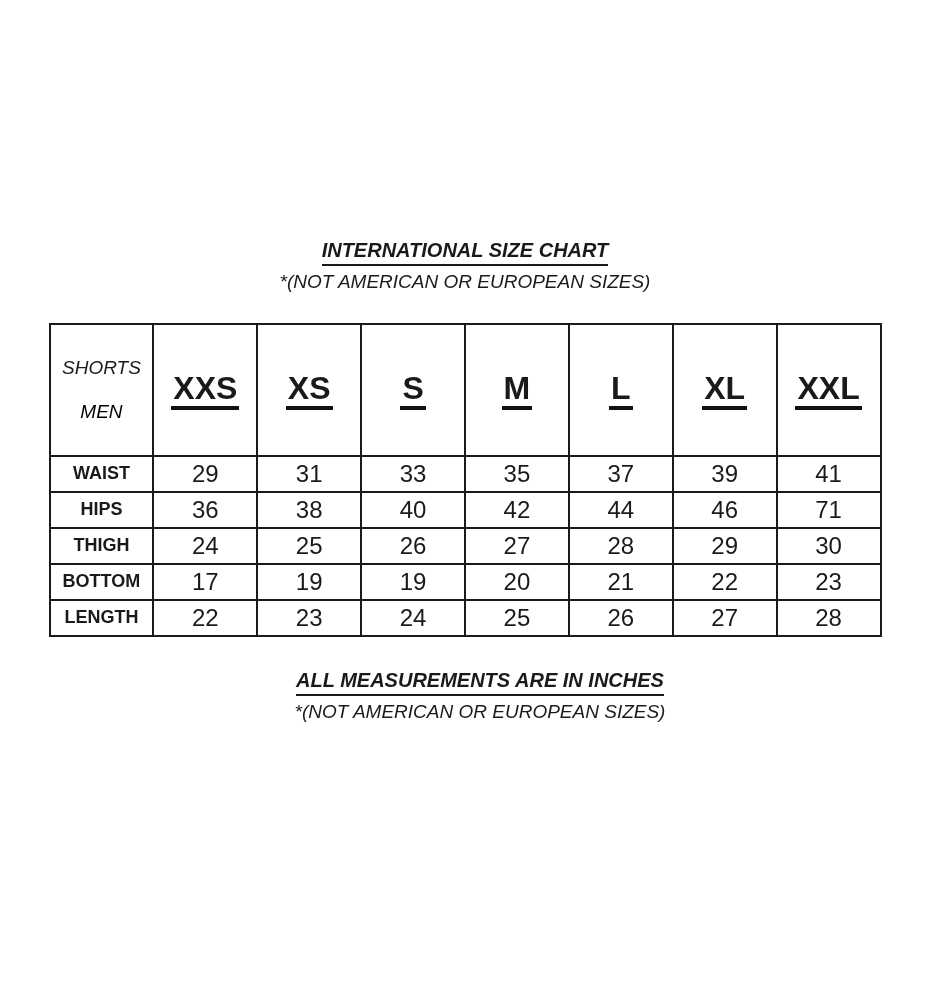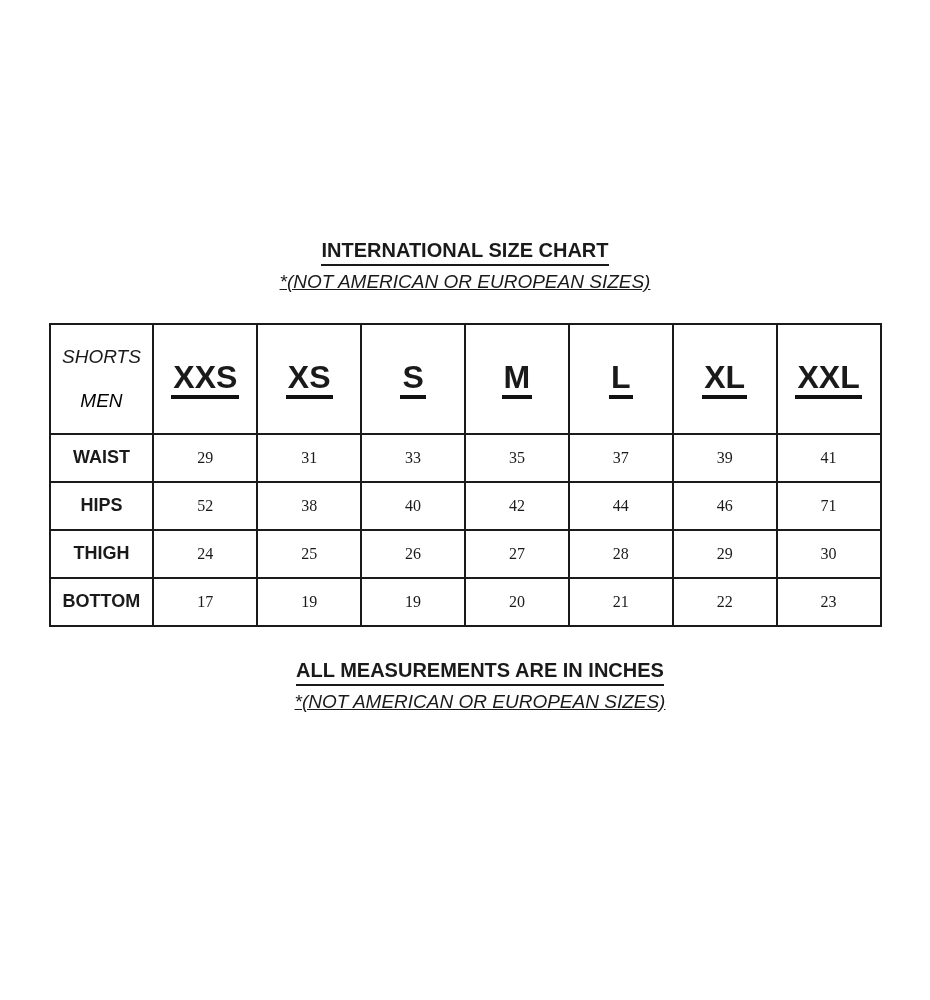--- a/index.html
+++ b/index.html
@@ -21,43 +21,43 @@
   .footing { margin-top: 30px; padding-left: 30px; }
   .h-title {
     font-size: 20px;
     font-weight: bold;
     line-height: 1.3;
   }
   .u {
     display: inline-block;
     border-bottom: 2px solid #1a1a1a;
     padding-bottom: 1px;
+    font-style: italic;
   }
   .h-note {
     font-size: 19px;
     font-style: italic;
     margin-top: 4px;
     line-height: 1.3;
-    text-decoration: underline;
   }
   table.size-table {
     width: 833px;
     margin: 28px auto 0 auto;
     border-collapse: collapse;
     table-layout: fixed;
   }
   .size-table th, .size-table td {
     border: 2px solid #1a1a1a;
     text-align: center;
     vertical-align: middle;
     padding: 0;
     background: #ffffff;
   }
-  .size-table thead tr { height: 110px; }
-  .size-table tbody tr { height: 48px; }
+  .size-table thead tr { height: 132px; }
+  .size-table tbody tr { height: 36px; }
   th.size-h {
     font-size: 32px;
     font-weight: bold;
   }
   .su {
     display: inline-block;
     border-bottom: 4px solid #111111;
     padding: 0 2px 2px 2px;
     line-height: 1;
   }
@@ -71,21 +71,21 @@
     justify-content: center;
     gap: 22px;
     font-style: italic;
     font-size: 19px;
   }
   .men { color: #000000; }
   th.rlabel {
     font-size: 18px;
     font-weight: bold;
   }
-  .size-table td { font-size: 16px; font-family: Liberation Serif, serif; }
+  .size-table td { font-size: 24px; }
 </style>
 </head>
 <body>
 
 <div class="sheet">
 
   <div class="heading">
     <div class="h-title"><span class="u">INTERNATIONAL SIZE CHART</span></div>
     <div class="h-note">*(NOT AMERICAN OR EUROPEAN SIZES)</div>
   </div>
@@ -114,21 +114,21 @@
         <td>29</td>
         <td>31</td>
         <td>33</td>
         <td>35</td>
         <td>37</td>
         <td>39</td>
         <td>41</td>
       </tr>
       <tr>
         <th class="rlabel">HIPS</th>
-        <td>52</td>
+        <td>36</td>
         <td>38</td>
         <td>40</td>
         <td>42</td>
         <td>44</td>
         <td>46</td>
         <td>71</td>
       </tr>
       <tr>
         <th class="rlabel">THIGH</th>
         <td>24</td>
@@ -142,20 +142,30 @@
       <tr>
         <th class="rlabel">BOTTOM</th>
         <td>17</td>
         <td>19</td>
         <td>19</td>
         <td>20</td>
         <td>21</td>
         <td>22</td>
         <td>23</td>
       </tr>
+      <tr>
+        <th class="rlabel">LENGTH</th>
+        <td>22</td>
+        <td>23</td>
+        <td>24</td>
+        <td>25</td>
+        <td>26</td>
+        <td>27</td>
+        <td>28</td>
+      </tr>
     </tbody>
   </table>
 
   <div class="footing">
     <div class="h-title"><span class="u">ALL MEASUREMENTS ARE IN INCHES</span></div>
     <div class="h-note">*(NOT AMERICAN OR EUROPEAN SIZES)</div>
   </div>
 
 </div>
 

